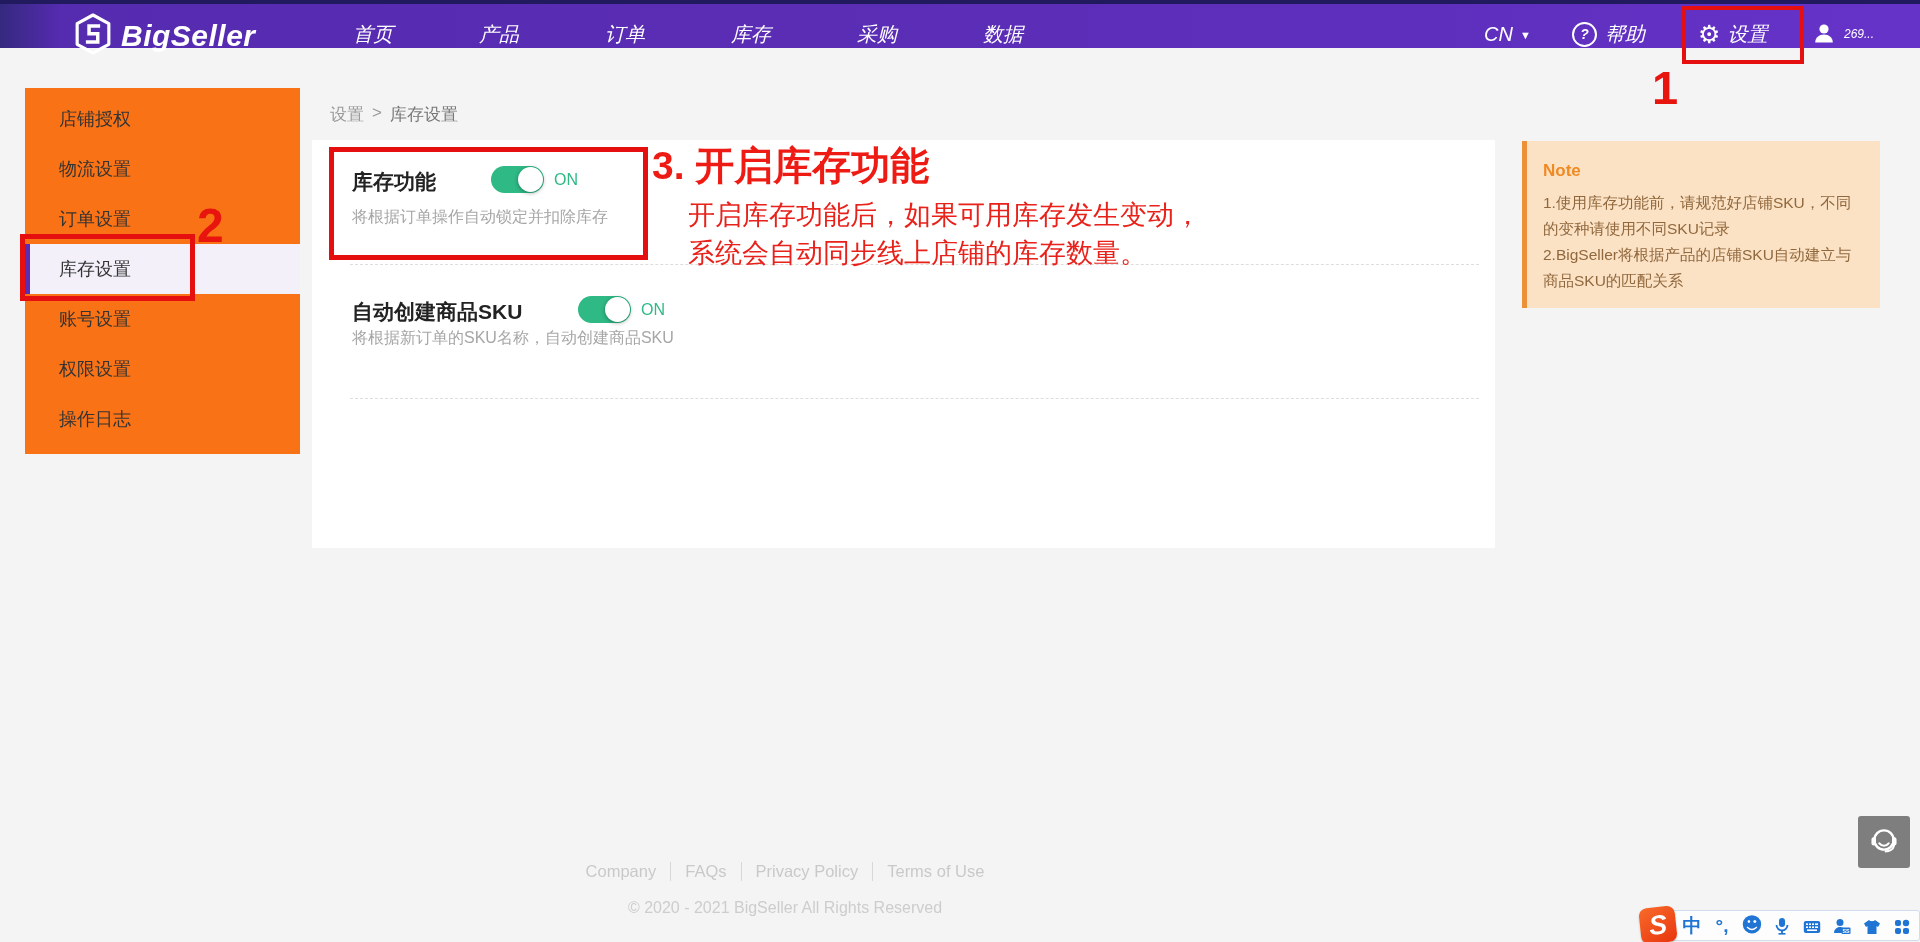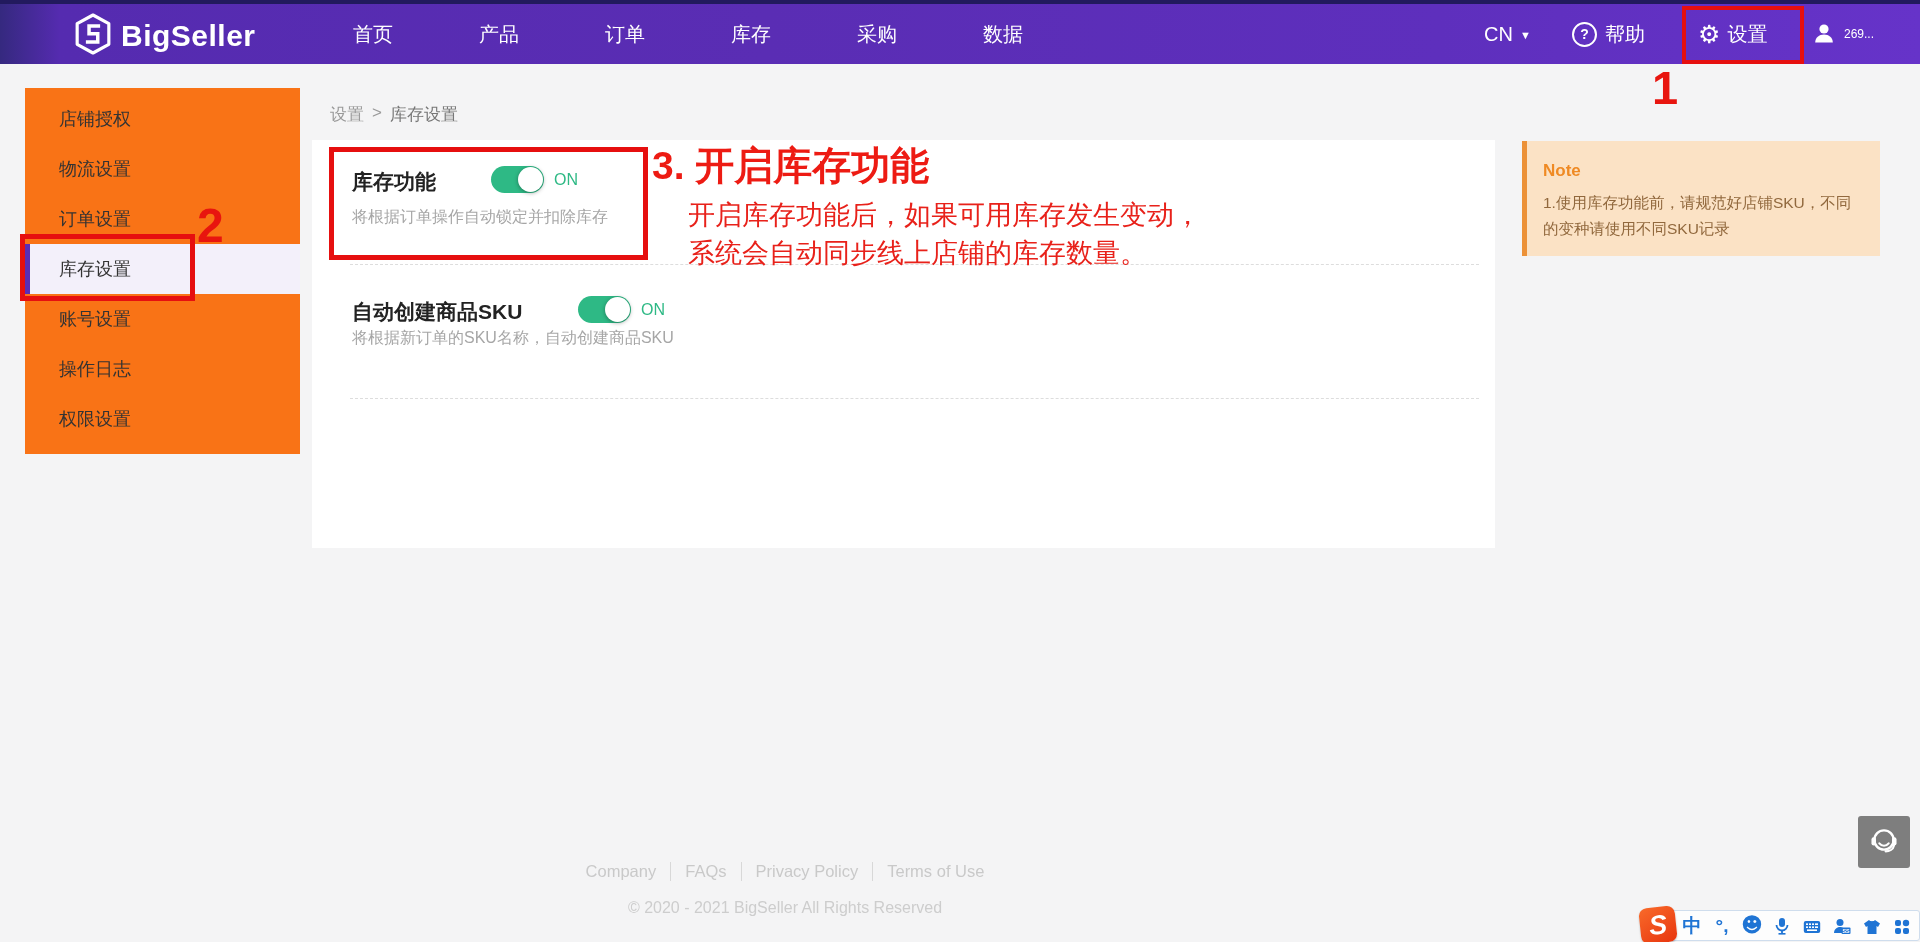--- a/index.html
+++ b/index.html
@@ -1,21 +1,21 @@
 <!DOCTYPE html>
 <html><head>
 <meta charset="utf-8">
 <style>
   html,body{margin:0;padding:0;background:#e9e9e9;font-family:"Liberation Sans","DejaVu Sans",sans-serif;}
   .viewport{position:relative;width:1920px;height:942px;background:#f4f4f5;overflow:hidden;}
 
   
   .top-strip{position:absolute;left:0;top:0;width:1920px;height:4px;background:#221a5e;}
-  .navbar{position:absolute;left:0;top:4px;width:1920px;height:60px;
-    background:linear-gradient(90deg,#35297f 0px,#552bb0 60px,#5a2db4 40%,#5e2fbd 75%,#6633c9 100%);}
+  .navbar{position:absolute;left:0;top:4px;width:1920px;height:44px;
+    background:linear-gradient(90deg,#35297f 0px,#552bb0 60px,#5a2db4 40%,#5e2fbd 75%,#6633c9 100%);font-style:italic;}
   .logo{position:absolute;left:74px;top:9px;display:flex;align-items:center;gap:9px;color:#fff;}
   .logo-text{font-size:30px;font-weight:600;letter-spacing:.5px;}
   .nav-items{position:absolute;left:310px;top:0;height:60px;display:flex;}
   .nav-item{width:126px;height:60px;line-height:60px;text-align:center;color:#fff;font-size:20px;cursor:pointer;}
   .nav-right{position:absolute;top:0;height:60px;display:flex;align-items:center;color:#fff;}
   .lang{left:1484px;gap:7px;font-size:20px;}
   .caret{font-size:11px;line-height:1;padding-top:3px;}
   .help{left:1572px;gap:8px;font-size:20px;}
   .qmark{display:inline-flex;width:21px;height:21px;border:2px solid #fff;border-radius:50%;
     align-items:center;justify-content:center;font-size:14px;font-weight:bold;}
@@ -124,22 +124,22 @@
 
   <div class="red-box" style="left:1682px;top:6px;width:114px;height:50px;"></div>
   <div class="red-num" style="left:1652px;top:60px;font-size:47px;">1</div>
 
   <div class="sidebar">
     <div class="side-item">店铺授权</div>
     <div class="side-item">物流设置</div>
     <div class="side-item">订单设置</div>
     <div class="side-item active">库存设置</div>
     <div class="side-item">账号设置</div>
+    <div class="side-item">权限设置</div>
     <div class="side-item">操作日志</div>
-    <div class="side-item">权限设置</div>
   </div>
 
   <div class="red-box" style="left:20px;top:234px;width:165px;height:57px;border-width:5px;"></div>
   <div class="red-num" style="left:197px;top:198px;font-size:48px;">2</div>
 
   <div class="breadcrumb">
     <span>设置</span>
     <span>&gt;</span>
     <span class="current">库存设置</span>
   </div>
@@ -162,20 +162,21 @@
   <div class="ann-title">3. 开启库存功能</div>
   <div class="ann-body">
     <div>开启库存功能后，如果可用库存发生变动，</div>
     <div>系统会自动同步线上店铺的库存数量。</div>
   </div>
 
   <div class="note">
     <div class="note-title">Note</div>
     <div class="note-body">
       <div>1.使用库存功能前，请规范好店铺SKU，不同的变种请使用不同SKU记录</div>
+      <div>2.BigSeller将根据产品的店铺SKU自动建立与商品SKU的匹配关系</div>
     </div>
   </div>
 
   <div class="footer-links">
     <span class="footer-link">Company</span>
     <span class="footer-link">FAQs</span>
     <span class="footer-link">Privacy Policy</span>
     <span class="footer-link">Terms of Use</span>
   </div>
   <div class="footer-copy">© 2020 - 2021 BigSeller All Rights Reserved</div>

